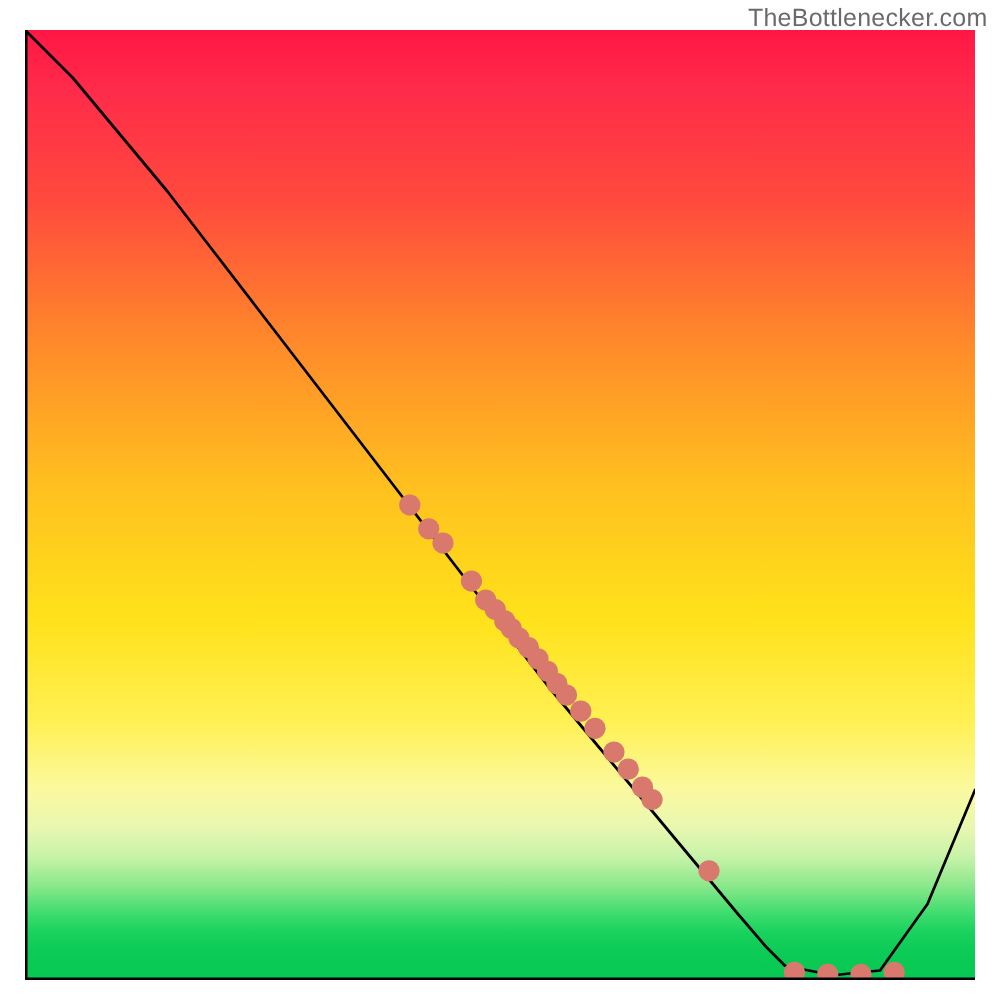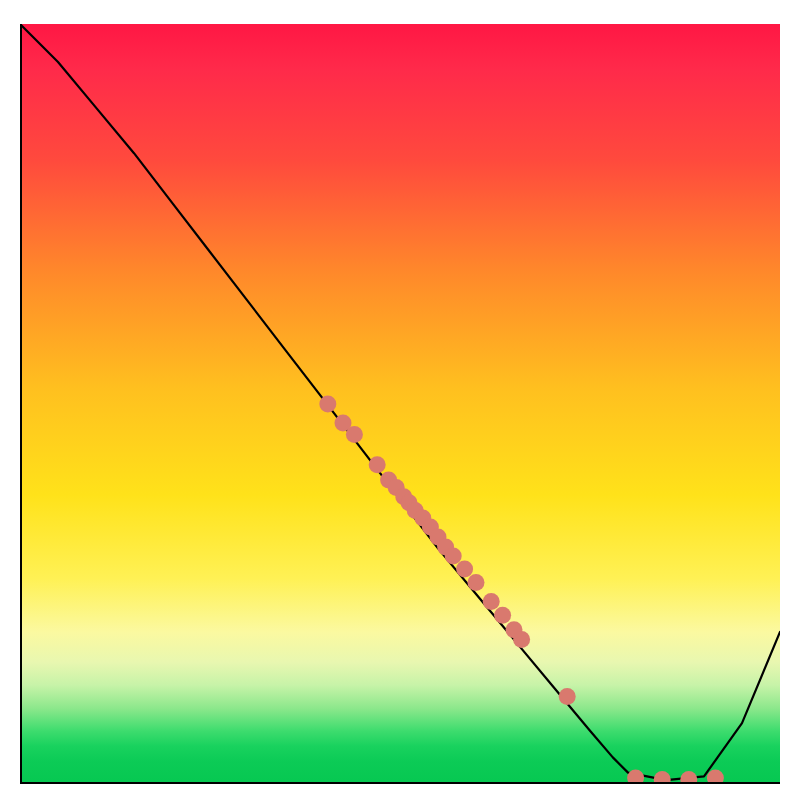--- a/index.html
+++ b/index.html
@@ -80,20 +80,21 @@
     stroke: #000;
     stroke-width: 2.2;
     stroke-linejoin: round;
     stroke-linecap: round;
   }
 </style>
 </head>
 <body>
 
 <div class="chart-wrap">
+  <div class="watermark">TheBottlenecker.com</div>
 
   <div class="plot-area"></div>
 
   <svg class="curve" viewBox="0 0 760 760" preserveAspectRatio="none">
     <path id="curve-path" class="curve-path" d="M0.0 0.0 L38.0 38.0 L76.0 83.6 L114.0 129.2 L152.0 178.6 L190.0 228.0 L228.0 277.4 L266.0 326.8 L304.0 376.2 L342.0 425.6 L380.0 475.0 L418.0 524.4 L456.0 570.0 L494.0 615.6 L532.0 661.2 L570.0 706.8 L592.8 733.4 L608.0 748.6 L646.0 756.2 L684.0 752.4 L722.0 699.2 L760.0 608.0"></path>
     <g id="dots-group">
         <circle cx="307.8" cy="380.0" r="8.5" class="dot"></circle>
         <circle cx="323.0" cy="399.0" r="8.5" class="dot"></circle>
         <circle cx="334.4" cy="410.4" r="8.5" class="dot"></circle>
         <circle cx="357.2" cy="440.8" r="8.5" class="dot"></circle>

